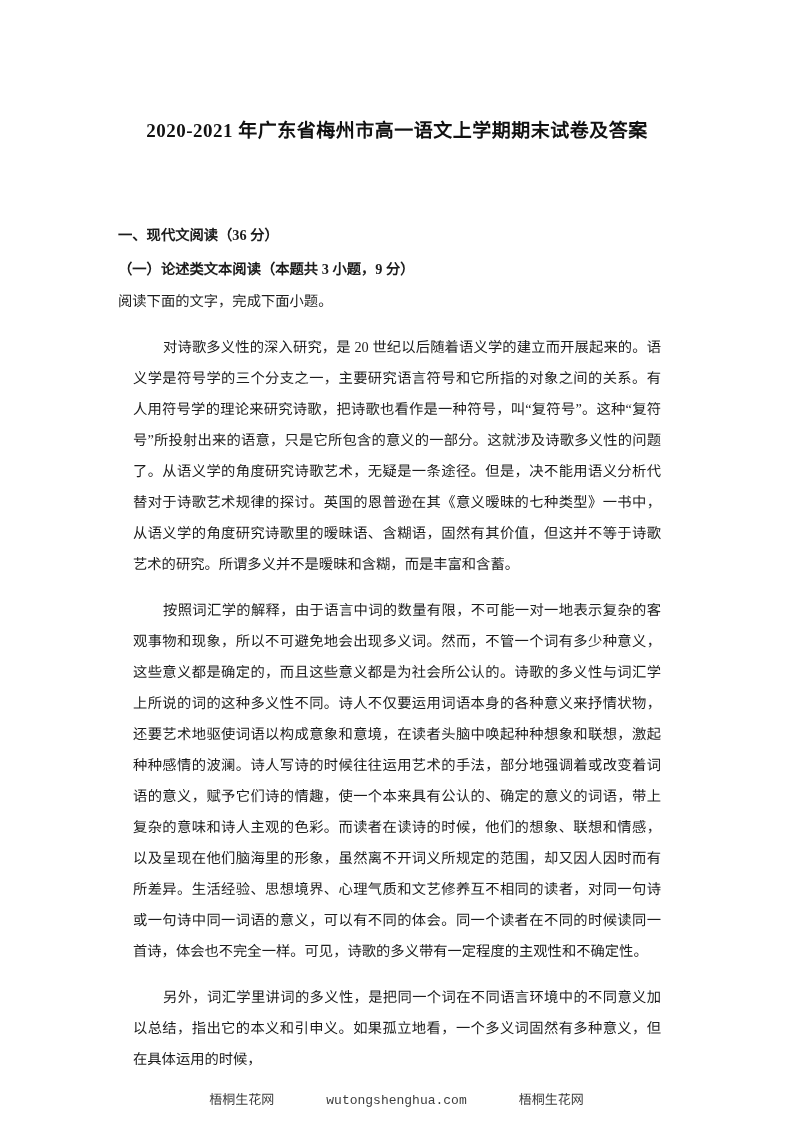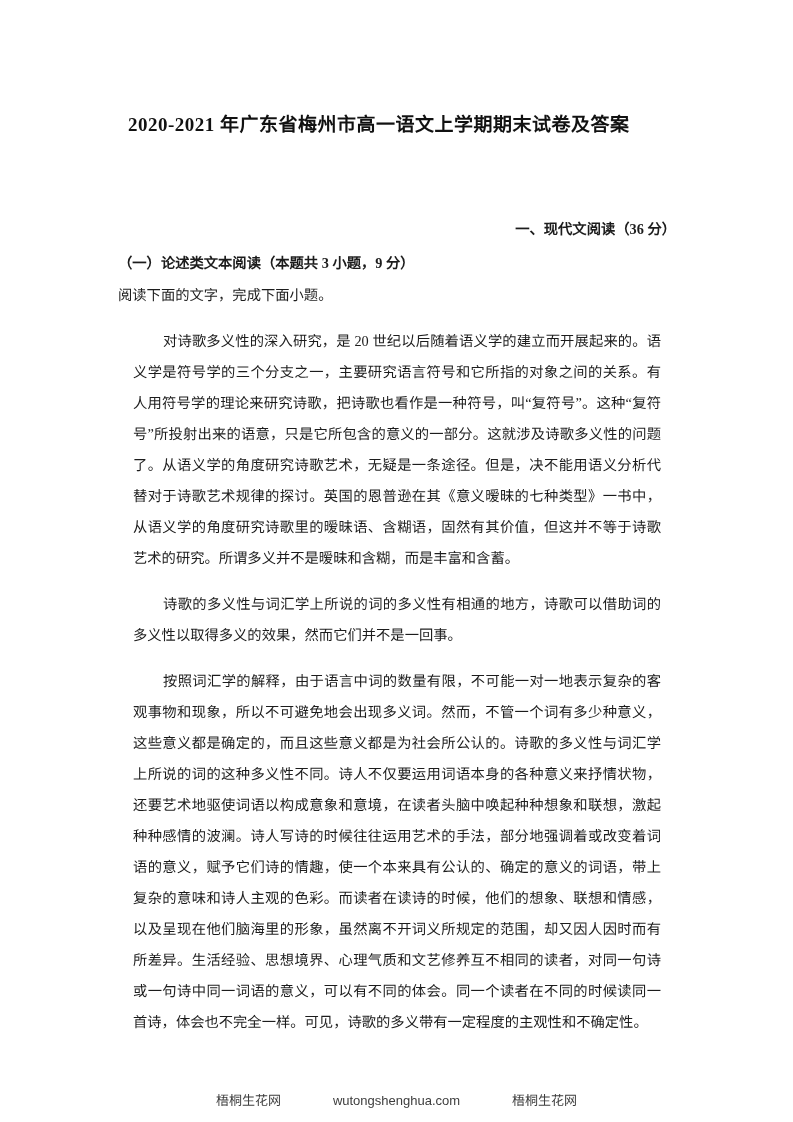--- a/index.html
+++ b/index.html
@@ -13,34 +13,33 @@
     height: 1122px;
     margin: 0 auto;
     background: #ffffff;
     box-sizing: border-box;
     padding: 101px 117px 0 118px;
     font-family: "Liberation Serif", "DejaVu Serif", serif;
     color: #1c1c1c;
     overflow: hidden;
   }
   .doc-title {
-    margin: 10px;
+    margin: 16px;
     font-size: 19px;
     font-weight: bold;
-    text-align: left;
+    text-align: center;
     line-height: 27px;
     letter-spacing: 0.5px;
     color: #111111;
   }
   .section-heading {
-    margin: 76px 0 0 8px;
+    margin: 76px 0 0 0;
     font-size: 14.3px;
     font-weight: bold;
     line-height: 31px;
-    text-align: right;
   }
   .subsection-heading {
     margin: 3px 0 0 0;
     font-size: 14.3px;
     font-weight: bold;
     line-height: 31px;
     font-family: Liberation Serif, serif;
   }
   .instruction {
     margin: 1px 0 0 0;
@@ -63,40 +62,40 @@
     width: 100%;
     display: flex;
     justify-content: center;
     align-items: baseline;
     gap: 52px;
     font-size: 13px;
     color: #3d3d3d;
     line-height: 18px;
   }
   .page-footer .footer-url {
-    font-family: Liberation Sans, sans-serif;
+    font-family: Liberation Mono, monospace;
   }
 </style>
 </head>
 <body>
 
 <div class="page">
 
   <h1 class="doc-title">2020-2021 年广东省梅州市高一语文上学期期末试卷及答案</h1>
 
   <div class="section-heading">一、现代文阅读（36 分）</div>
 
   <div class="subsection-heading">（一）论述类文本阅读（本题共 3 小题，9 分）</div>
 
   <div class="instruction">阅读下面的文字，完成下面小题。</div>
 
   <div class="passage">
     <p>对诗歌多义性的深入研究，是 20 世纪以后随着语义学的建立而开展起来的。语义学是符号学的三个分支之一，主要研究语言符号和它所指的对象之间的关系。有人用符号学的理论来研究诗歌，把诗歌也看作是一种符号，叫“复符号”。这种“复符号”所投射出来的语意，只是它所包含的意义的一部分。这就涉及诗歌多义性的问题了。从语义学的角度研究诗歌艺术，无疑是一条途径。但是，决不能用语义分析代替对于诗歌艺术规律的探讨。英国的恩普逊在其《意义暧昧的七种类型》一书中，从语义学的角度研究诗歌里的暧昧语、含糊语，固然有其价值，但这并不等于诗歌艺术的研究。所谓多义并不是暧昧和含糊，而是丰富和含蓄。</p>
-    <p>诗歌的多义性与词汇学上所说的词的多义性有相通的地方，诗歌可以借助词的多义性以取得多义的效果，然而它们并不是一回事。</p>
     <p>按照词汇学的解释，由于语言中词的数量有限，不可能一对一地表示复杂的客观事物和现象，所以不可避免地会出现多义词。然而，不管一个词有多少种意义，这些意义都是确定的，而且这些意义都是为社会所公认的。诗歌的多义性与词汇学上所说的词的这种多义性不同。诗人不仅要运用词语本身的各种意义来抒情状物，还要艺术地驱使词语以构成意象和意境，在读者头脑中唤起种种想象和联想，激起种种感情的波澜。诗人写诗的时候往往运用艺术的手法，部分地强调着或改变着词语的意义，赋予它们诗的情趣，使一个本来具有公认的、确定的意义的词语，带上复杂的意味和诗人主观的色彩。而读者在读诗的时候，他们的想象、联想和情感，以及呈现在他们脑海里的形象，虽然离不开词义所规定的范围，却又因人因时而有所差异。生活经验、思想境界、心理气质和文艺修养互不相同的读者，对同一句诗或一句诗中同一词语的意义，可以有不同的体会。同一个读者在不同的时候读同一首诗，体会也不完全一样。可见，诗歌的多义带有一定程度的主观性和不确定性。</p>
+    <p>另外，词汇学里讲词的多义性，是把同一个词在不同语言环境中的不同意义加以总结，指出它的本义和引申义。如果孤立地看，一个多义词固然有多种意义，但在具体运用的时候，</p>
   </div>
 
   <div class="page-footer">
     <span class="footer-site">梧桐生花网</span>
     <span class="footer-url">wutongshenghua.com</span>
     <span class="footer-download">梧桐生花网</span>
   </div>
 
 </div>
 

